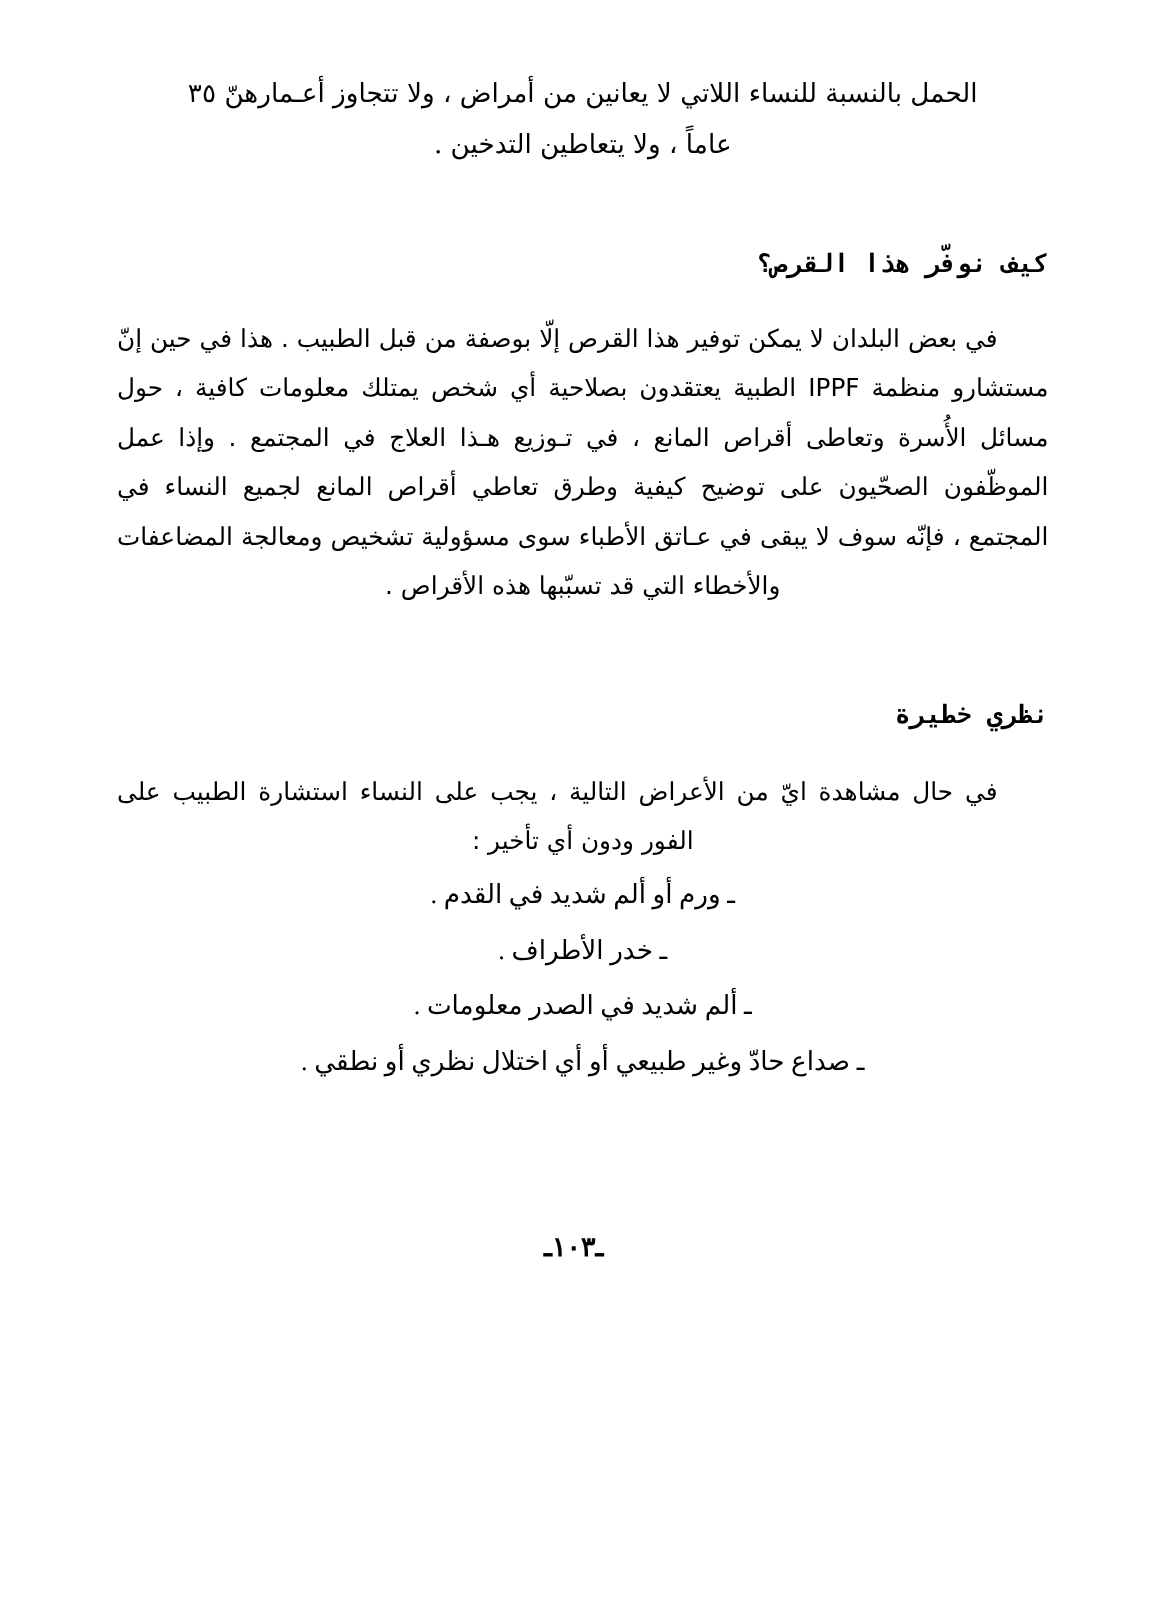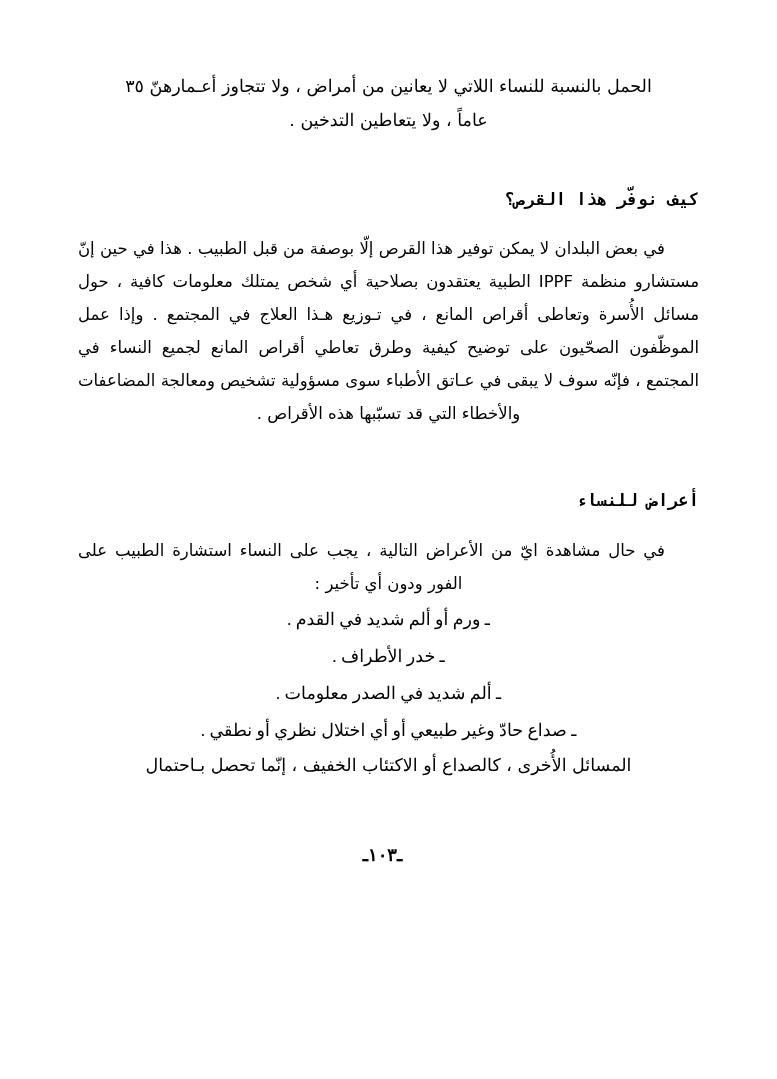--- a/index.html
+++ b/index.html
@@ -14,21 +14,20 @@
     color: #000000;
     position: relative;
     overflow: hidden;
   }
   .page {
     box-sizing: border-box;
     width: 777px;
     height: 868px;
     padding: 46px 78px 0 78px;
     position: relative;
-    margin-top: 23px;
   }
   .para {
     font-family: "DejaVu Serif", serif;
     font-size: 17.5px;
     line-height: 1.95;
     text-align: justify;
     text-align-last: center;
     direction: rtl;
     margin: 0;
   }
@@ -110,30 +109,29 @@
   <div class="gap-lg"></div>
 
   <h2 class="heading">كيف نوفّر هذا القرص؟</h2>
 
   <div class="gap-sm"></div>
 
   <div class="mixed indent-first">في بعض البلدان لا يمكن توفير هذا القرص إلّا بوصفة من قبل الطبيب . هذا في حين إنّ مستشارو منظمة IPPF الطبية يعتقدون بصلاحية أي شخص يمتلك معلومات كافية ، حول مسائل الأُسرة وتعاطى أقراص المانع ، في تـوزيع هـذا العلاج في المجتمع . وإذا عمل الموظّفون الصحّيون على توضيح كيفية وطرق تعاطي أقراص المانع لجميع النساء في المجتمع ، فإنّه سوف لا يبقى في عـاتق الأطباء سوى مسؤولية تشخيص ومعالجة المضاعفات والأخطاء التي قد تسبّبها هذه الأقراص .</div>
 
   <div class="gap-xl"></div>
 
-  <h2 class="heading">أعراض للنساء</h2>
+  <h2 class="heading">نظري خطيرة</h2>
 
   <div class="gap-sm"></div>
 
   <div class="intro-symptoms indent-first">في حال مشاهدة ايّ من الأعراض التالية ، يجب على النساء استشارة الطبيب على الفور ودون أي تأخير :</div>
 
   <div class="list-lines">
     <div>ـ ورم أو ألم شديد في القدم .</div>
     <div>ـ خدر الأطراف .</div>
     <div>ـ ألم شديد في الصدر معلومات .</div>
     <div>ـ صداع حادّ وغير طبيعي أو أي اختلال نظري أو نطقي .</div>
   </div>
 
-  <div class="tail-line">المسائل الأُخرى ، كالصداع أو الاكتئاب الخفيف ، إنّما تحصل بـاحتمال</div>
 
   <div class="folio">ـ١٠٣ـ</div>
 
 </div>
 
 </body></html>

